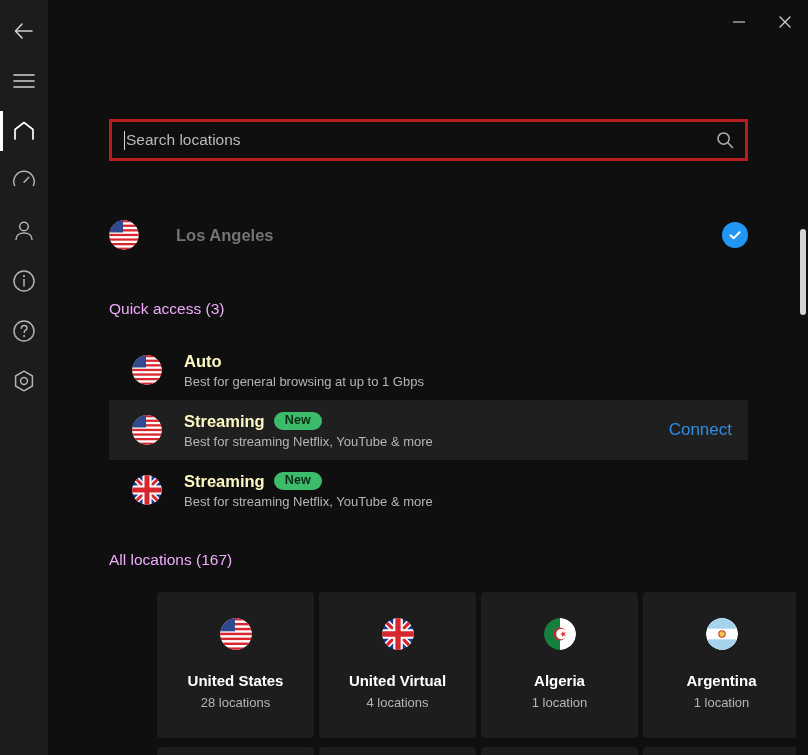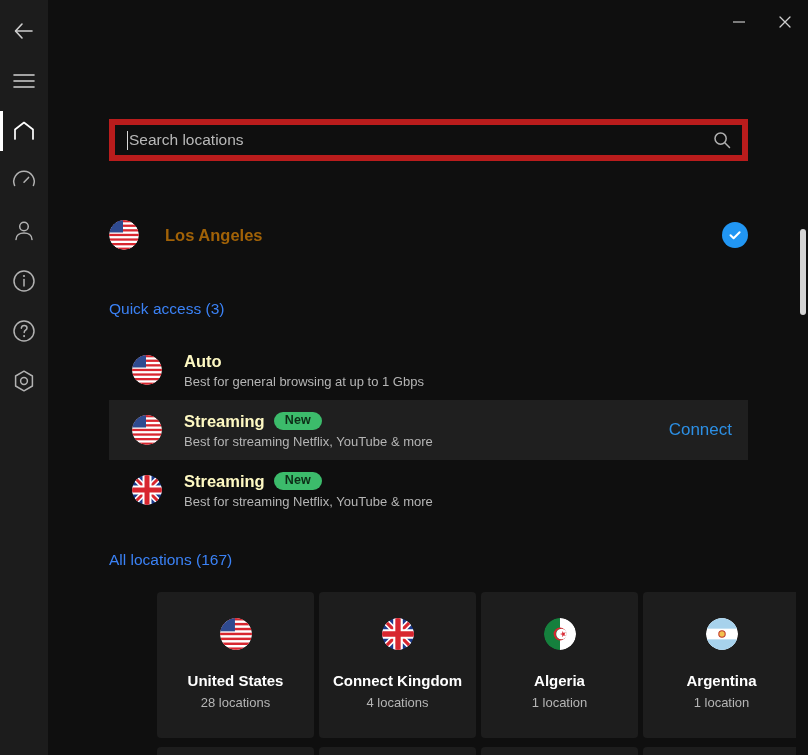--- a/index.html
+++ b/index.html
@@ -93,21 +93,21 @@
     letter-spacing: .2px;
     color: #ffffff;
   }
 
   .search-wrap {
     position: absolute;
     left: 61px;
     top: 119px;
     width: 639px;
     height: 42px;
-    border: 6px solid #b91c1c;
+    border: 3px solid #b91c1c;
     box-sizing: border-box;
     display: flex;
     align-items: center;
     background: #0f0f0f;
   }
   .search-caret {
     width: 1px;
     height: 19px;
     background: #d8d8d8;
     margin-left: 12px;
@@ -145,42 +145,42 @@
     position: absolute;
     left: 61px;
     top: 210px;
     width: 639px;
     height: 50px;
     display: flex;
     align-items: center;
     cursor: pointer;
   }
   .current-name {
-    margin-left: 26px;
+    margin-left: 37px;
     font-size: 16.5px;
     font-weight: bold;
-    color: #a16207;
+    color: #737373;
   }
   .check-badge {
     margin-left: auto;
     width: 26px;
     height: 26px;
     border-radius: 50%;
     background: #2196f3;
     display: flex;
     align-items: center;
     justify-content: center;
     cursor: pointer;
   }
 
   .section-header {
     position: absolute;
     left: 61px;
     font-size: 15.5px;
-    color: #3b82f6;
+    color: #f0abfc;
   }
   #quick-head { top: 300px; }
   #all-head { top: 551px; }
 
   
   .quick-list {
     position: absolute;
     left: 61px;
     top: 340px;
     width: 639px;
@@ -571,21 +571,21 @@
               </defs>
             <g clip-path="url(#c_g2)">
               <rect width="30" height="30" fill="#1b3a8c"></rect>
               <path d="M0 0 30 30M30 0 0 30" stroke="#ffffff" stroke-width="6"></path>
               <path d="M0 0 30 30M30 0 0 30" stroke="#d8262f" stroke-width="3"></path>
               <path d="M15 0v30M0 15h30" stroke="#ffffff" stroke-width="9"></path>
               <path d="M15 0v30M0 15h30" stroke="#d8262f" stroke-width="5"></path>
             </g>
           </svg>
         </span>
-        <span class="card-name">Connect Kingdom</span>
+        <span class="card-name">United Virtual</span>
         <span class="card-count">4 locations</span>
       </div>
 
       <div class="card">
         <span>
           <svg class="flag" width="32" height="32" viewBox="0 0 30 30">
             <defs>
                 <clipPath id="c_g3">
                   <circle cx="15" cy="15" r="15"></circle>
                 </clipPath>

